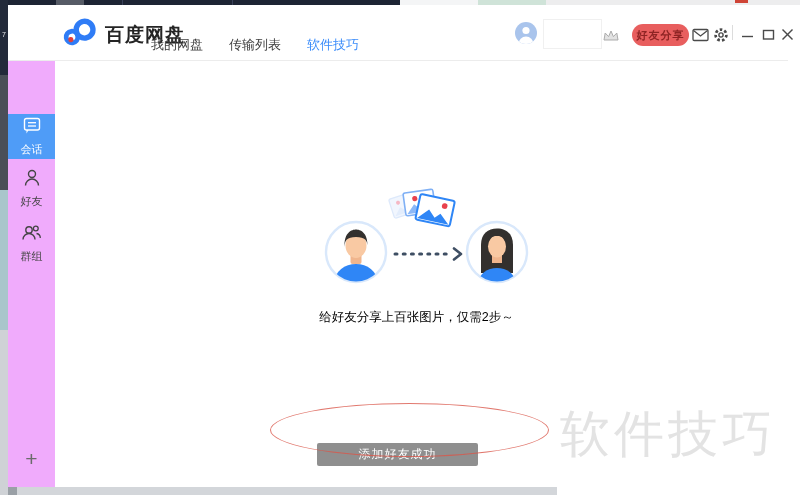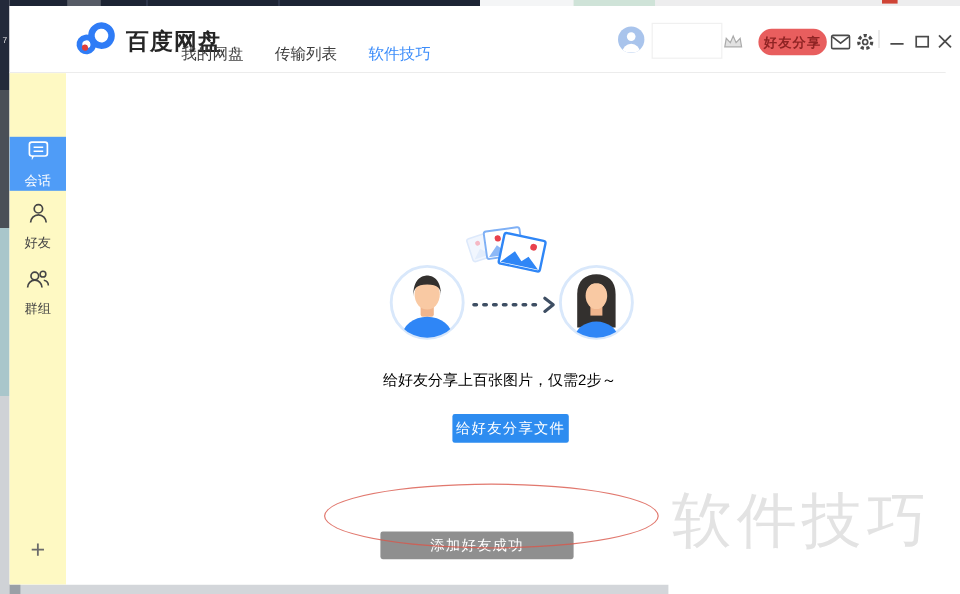--- a/index.html
+++ b/index.html
@@ -32,21 +32,21 @@
   .crown{left:594px;top:23px;width:18px;height:13px;}
   .vip-btn{left:624px;top:19px;width:57px;height:22px;border-radius:11px;background:#e85e5e;
            color:#8f2424;font-size:11px;font-weight:bold;display:flex;align-items:center;
            justify-content:center;letter-spacing:1px;}
   .tb-icon{width:17px;height:17px;display:flex;align-items:center;justify-content:center;}
   .mail{left:684px;top:21px;} .gear{left:704px;top:21px;}
   .tb-divider{left:724px;top:20px;width:1px;height:15px;background:#dcdcdc;}
   .win-min{left:731px;top:21px;} .win-max{left:752px;top:21px;} .win-close{left:771px;top:21px;}
   
   .body-row{position:absolute;top:56px;left:0;right:0;bottom:0;display:flex;}
-  .sidebar{width:47px;background:#fef9c3;position:relative;flex:none;}
+  .sidebar{width:47px;background:#f0abfc;position:relative;flex:none;}
   .side-item{position:absolute;left:0;width:47px;height:45px;display:flex;flex-direction:column;
              align-items:center;justify-content:center;color:#454545;}
   .side-item .lbl{font-size:11px;margin-top:3px;}
   .side-item.active{background:#4f9cf7;color:#fff;}
   .side-add{position:absolute;left:0;bottom:18px;width:47px;text-align:center;font-size:21px;
             color:#6b6b6b;line-height:20px;}
   .content{flex:1;background:#fff;position:relative;}
   .illus{left:266px;top:124px;width:212px;height:104px;}
   .caption{left:0;right:10px;top:248px;text-align:center;font-size:12.5px;color:#000000;}
   .share-btn{left:322px;top:284px;width:97px;height:24px;background:#2d8cf0;color:#fff;
@@ -241,21 +241,20 @@
               <ellipse cx="31" cy="61" rx="18" ry="14" fill="#2f86f6"></ellipse>
               <ellipse cx="31" cy="25.5" rx="9" ry="11" fill="#f9c9a3"></ellipse>
               <path d="M21.5,23 C21.5,12 26.5,10 31,10 C35.5,10 40.5,12 40.5,23 C38,16.5 35.5,15 31,15 C26.5,15 24,16.5 21.5,23 Z" fill="#33302e"></path>
             </g>
           </g>
         </svg>
       </div>
 
       <div class="abs caption">给好友分享上百张图片，仅需2步～</div>
 
-      <div class="abs share-btn">给好友分享文件</div>
 
       <div class="abs toast">添加好友成功</div>
 
       <div class="abs annot"></div>
 
       <div class="abs watermark">软件技巧</div>
     </div>
   </div>
 </div>
 

